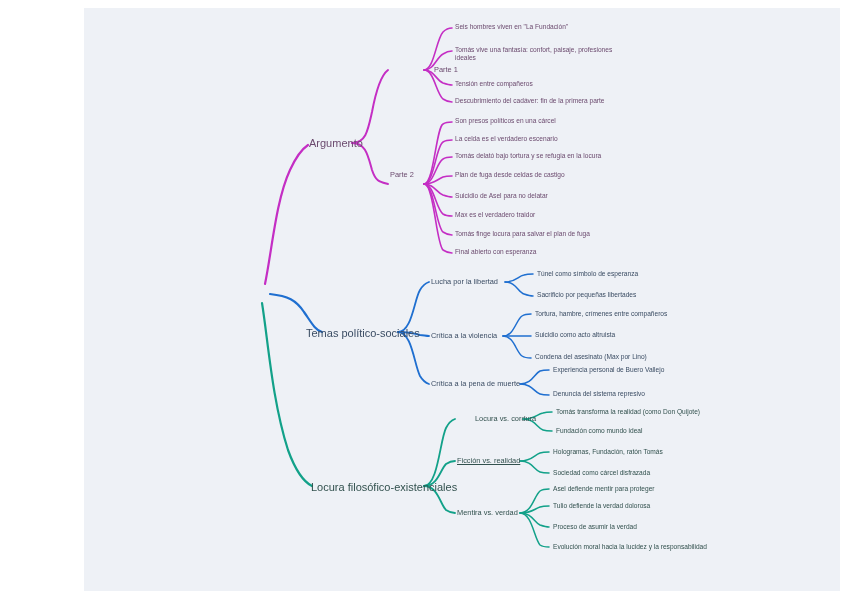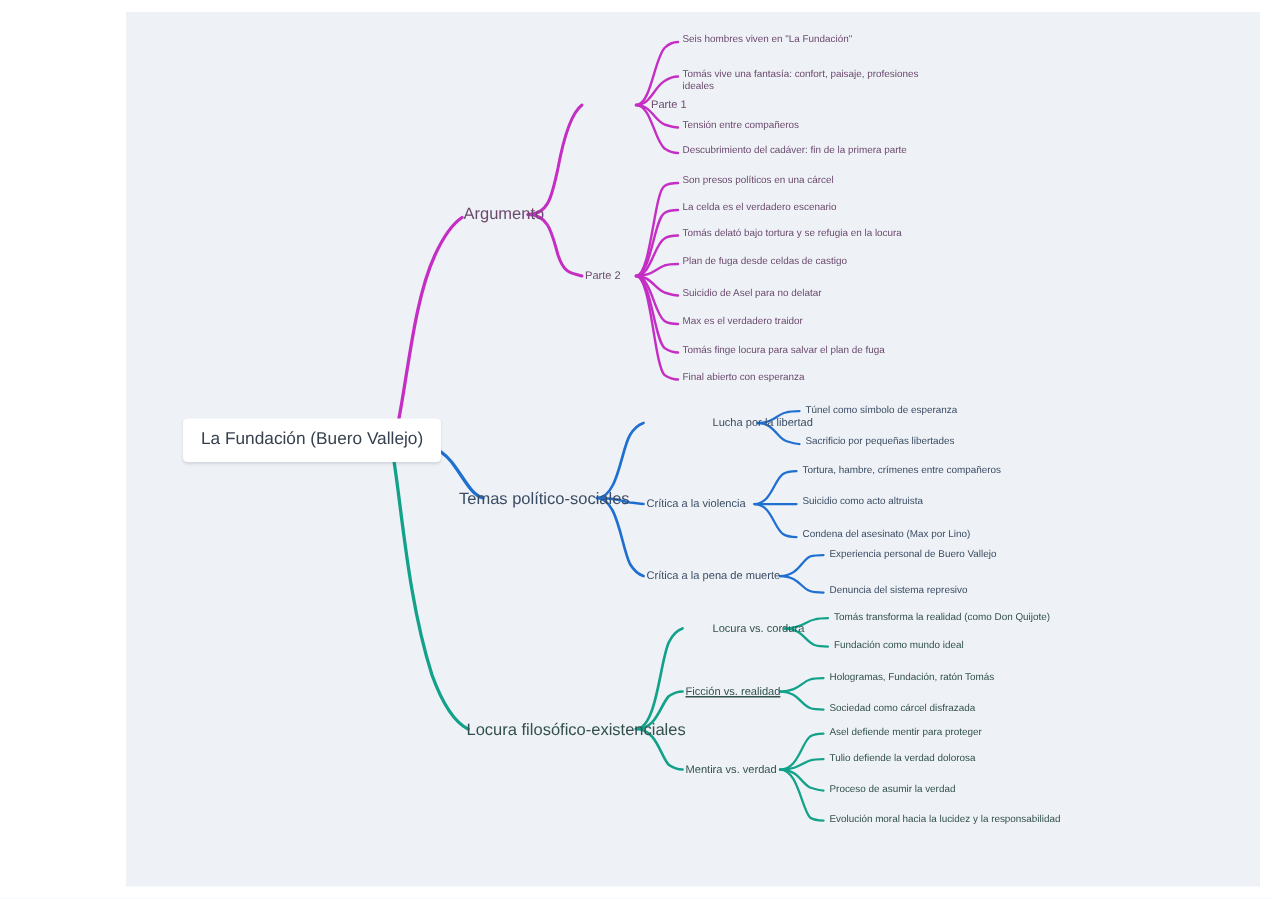--- a/index.html
+++ b/index.html
@@ -122,32 +122,29 @@
       <path d="M520,461 C532,461 534,455 540,453 C543,452 546,452 549,452" stroke="#12a189" stroke-width="1.5"></path>
       <path d="M520,461 C532,461 534,470 540,472 C543,473 546,473 549,473" stroke="#12a189" stroke-width="1.5"></path>
 
       <path d="M520,513 C532,513 534,496 540,491 C543,489 546,489 549,489" stroke="#12a189" stroke-width="1.5"></path>
       <path d="M520,513 C532,513 534,509 540,507 C543,506 546,506 549,506" stroke="#12a189" stroke-width="1.5"></path>
       <path d="M520,513 C532,513 534,522 540,525 C543,526 546,527 549,527" stroke="#12a189" stroke-width="1.5"></path>
       <path d="M520,513 C532,513 534,538 540,545 C543,547 546,547 549,547" stroke="#12a189" stroke-width="1.5"></path>
     </g>
   </svg>
 
-  <div class="node root-node" style="left:122px; top:279px;">
-    <span>La Fundación (Buero Vallejo)</span>
-  </div>
 
   <div class="node branch-label c-magenta" style="left:309px; top:137px;">
     <span>Argumento</span>
   </div>
 
   <div class="node sub-label c-magenta" style="left:390px; top:65px;margin-left:44px;">
     <span>Parte 1</span>
   </div>
-  <div class="node sub-label c-magenta" style="left:390px; top:179px;">
+  <div class="node sub-label c-magenta" style="left:390px; top:170px;">
     <span>Parte 2</span>
   </div>
 
   <div class="node leaf c-magenta" style="left:455px; top:23px; width:200px;">
     <span>Seis hombres viven en "La Fundación"</span>
   </div>
   <div class="node leaf c-magenta" style="left:455px; top:46px; width:176px;">
     <span>Tomás vive una fantasía: confort, paisaje, profesiones ideales</span>
   </div>
   <div class="node leaf c-magenta" style="left:455px; top:80px; width:200px;">
@@ -179,21 +176,21 @@
     <span>Tomás finge locura para salvar el plan de fuga</span>
   </div>
   <div class="node leaf c-magenta" style="left:455px; top:248px;">
     <span>Final abierto con esperanza</span>
   </div>
 
   <div class="node branch-label c-blue" style="left:306px; top:327px;">
     <span>Temas político-sociales</span>
   </div>
 
-  <div class="node sub-label c-blue" style="left:431px; top:277px;margin-left:44px;">
+  <div class="node sub-label c-blue" style="left:431px; top:277px;">
     <span>Lucha por la libertad</span>
   </div>
   <div class="node sub-label c-blue" style="left:431px; top:331px;">
     <span>Crítica a la violencia</span>
   </div>
   <div class="node sub-label c-blue" style="left:431px; top:379px;">
     <span>Crítica a la pena de muerte</span>
   </div>
 
   <div class="node leaf c-blue" style="left:537px; top:270px;">

